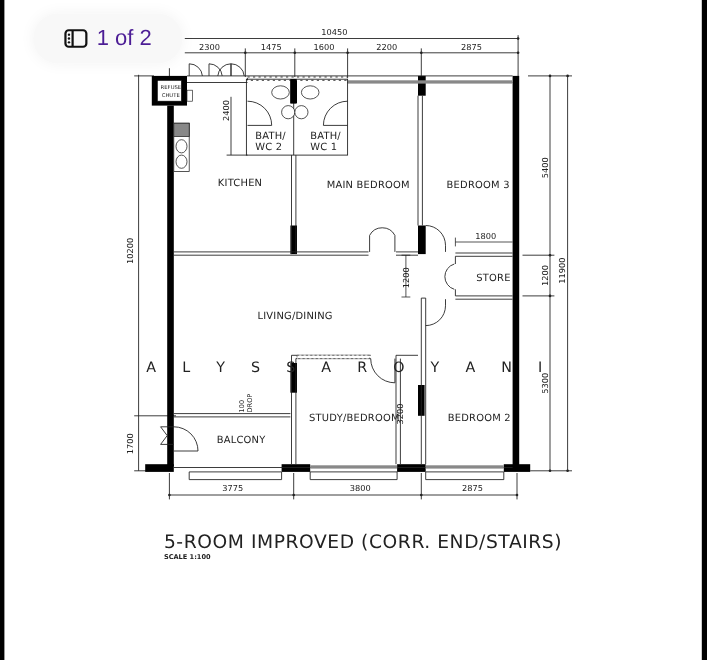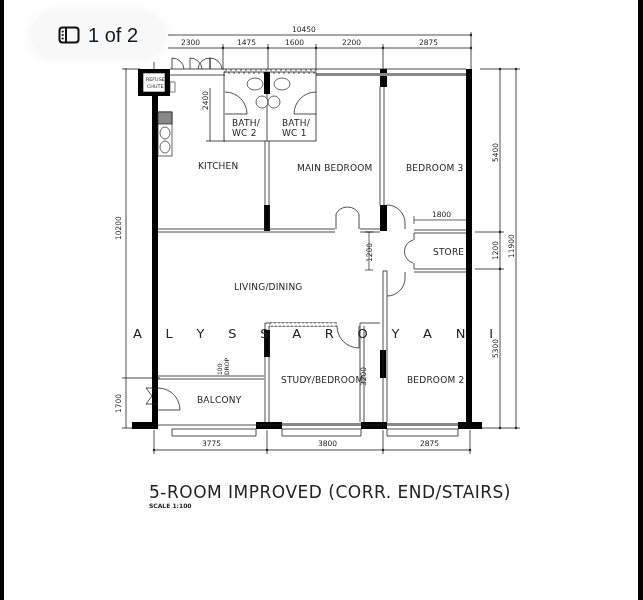--- a/index.html
+++ b/index.html
@@ -18,21 +18,21 @@
     .scale { font-size: 6px; font-weight: bold; }
     .watermark { font-size: 13px; fill: #d6d6d6; letter-spacing: 0; }
     .page-pill {
       position: absolute; left: 30px; top: 12px; height: 46px; width: 136px;
       background: rgba(248,248,248,0.96); border-radius: 23px;
       box-shadow: 0 0 14px rgba(0,0,0,0.05);
       display: flex; align-items: center; justify-content: center; gap: 8px;
       cursor: pointer;
     }
     .page-pill .gallery-icon { width: 22px; height: 18px; display: inline-block; }
-    .page-pill .counter { font-size: 20px; color: #0f172a; font-family: "Liberation Sans", sans-serif; }
+    .page-pill .counter { font-size: 20px; color: #4c1d95; font-family: "Liberation Sans", sans-serif; }
   </style>
 </head>
 <body>
 
 <div class="edge-left"></div>
 <div class="edge-right"></div>
 
 <svg class="plan" width="643" height="600" viewBox="0 0 643 600">
 
   <g stroke="#222" stroke-width="0.8" fill="none">

